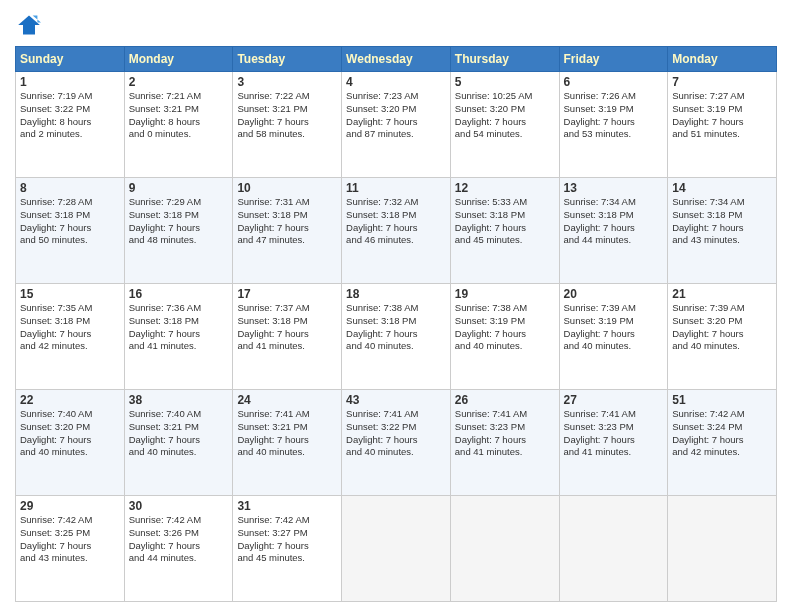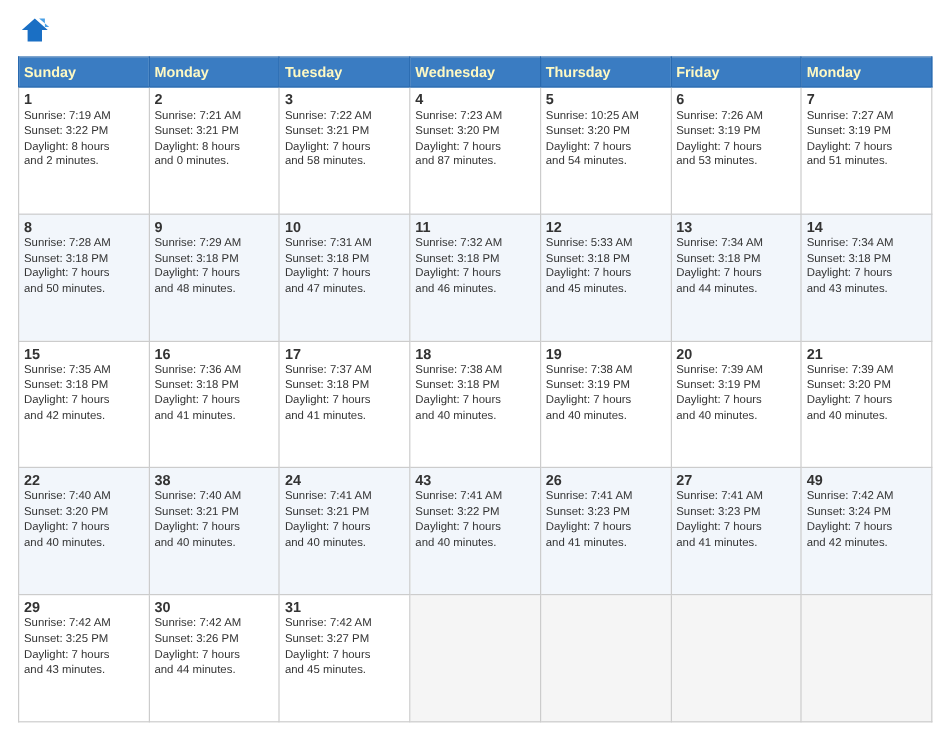--- a/index.html
+++ b/index.html
@@ -322,21 +322,21 @@
             <span class="cell-line">and 41 minutes.</span>
           </td>
           <td>
             <span class="day-num">27</span>
             <span class="cell-line">Sunrise: 7:41 AM</span>
             <span class="cell-line">Sunset: 3:23 PM</span>
             <span class="cell-line">Daylight: 7 hours</span>
             <span class="cell-line">and 41 minutes.</span>
           </td>
           <td>
-            <span class="day-num">49</span>
+            <span class="day-num">51</span>
             <span class="cell-line">Sunrise: 7:42 AM</span>
             <span class="cell-line">Sunset: 3:24 PM</span>
             <span class="cell-line">Daylight: 7 hours</span>
             <span class="cell-line">and 42 minutes.</span>
           </td>
         </tr>
         <tr>
           <td>
             <span class="day-num">29</span>
             <span class="cell-line">Sunrise: 7:42 AM</span>

